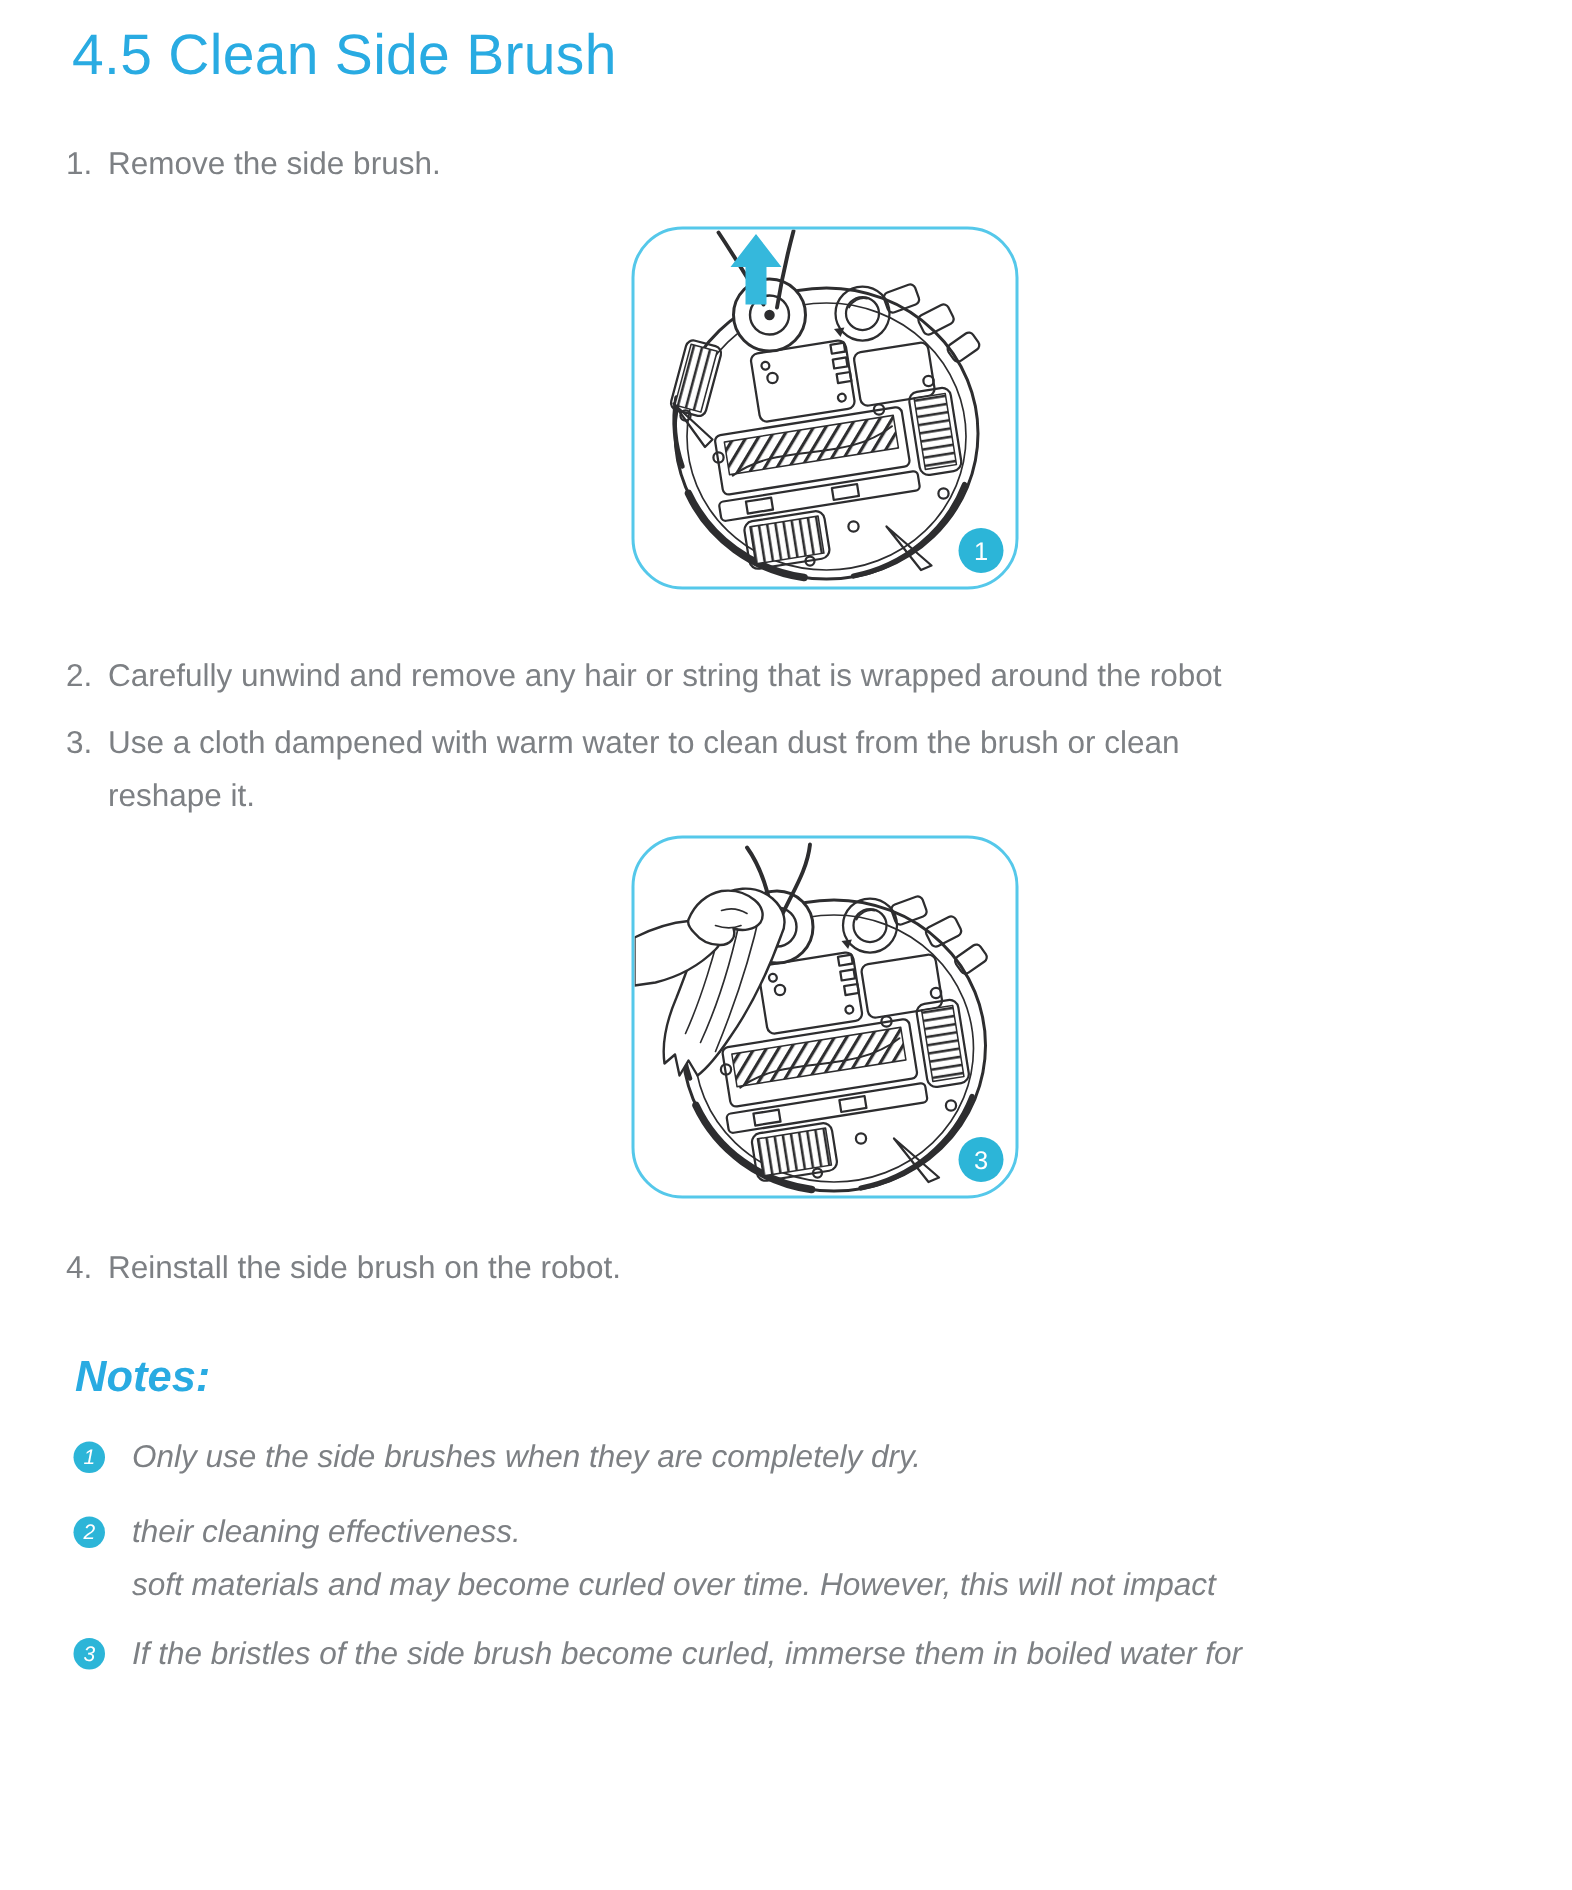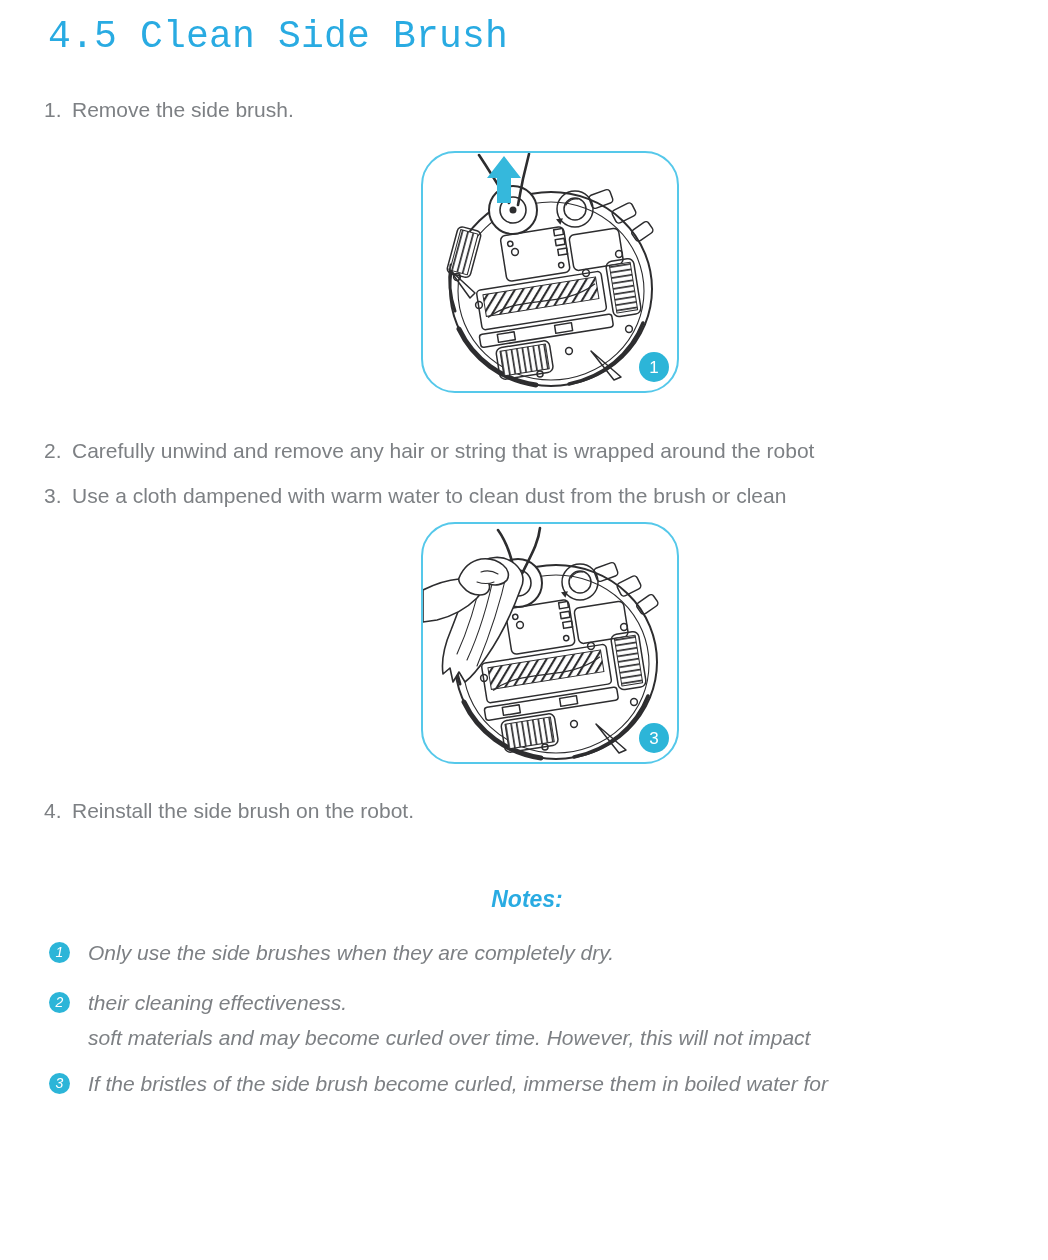--- a/index.html
+++ b/index.html
@@ -9,21 +9,20 @@
     color: #7d8084;
     overflow: hidden;
   }
   .page { position: relative; padding: 14px 44px 0 44px; box-sizing: border-box; }
 
   h1.section-title {
     margin: 0; padding: 0 0 0 4px;
     font-size: 38px; line-height: 46px;
     font-weight: normal; letter-spacing: 0.2px;
     color: #29ABE2;
-    font-family: Liberation Mono, monospace;
   }
 
   .step {
     position: relative; margin: 0; padding-left: 28px;
     font-size: 21px; line-height: 35px; color: #7d8084;
   }
   .step .num { position: absolute; left: 0; top: 0; }
   .step .line { display: block; }
   .step-1 { margin-top: 32px; }
   .step-2 { margin-top: 40px; }
@@ -37,25 +36,24 @@
   }
   .fig-1 { margin-top: 24px; }
   .fig-2 { margin-top: 9px; }
   .fig svg { display: block; width: 100%; height: 100%; }
   .fig text.badge-num {
     font-family: "Liberation Sans", sans-serif;
     font-size: 17px; fill: #ffffff; text-anchor: middle;
   }
 
   .notes-heading {
-    margin: 56px 0 0 6px;
-    font-size: 23px; line-height: 30px;
+    margin: 40px 0 0 6px;
+    font-size: 29px; line-height: 30px;
     font-style: italic; font-weight: bold;
     color: #29ABE2;
-    text-align: center;
   }
 
   .note {
     position: relative; margin: 0; padding-left: 44px;
     font-size: 21px; line-height: 35px;
     font-style: italic; color: #7d8084;
   }
   .note .line { display: block; }
   .note-1 { margin-top: 21px; }
   .note-2 { margin-top: 15px; }
@@ -164,20 +162,21 @@
   </figure>
 
   <p class="step step-2">
     <span class="num">2.</span>
     <span class="line">Carefully unwind and remove any hair or string that is wrapped around the robot</span>
   </p>
 
   <p class="step step-3">
     <span class="num">3.</span>
     <span class="line">Use a cloth dampened with warm water to clean dust from the brush or clean</span>
+    <span class="line">reshape it.</span>
   </p>
 
   <figure class="fig fig-2">
     <svg viewBox="0 0 254 238">
       <g transform="translate(5,2)">
         <use href="#robot-art"></use>
         <path d="M88,52 C84,34 80,18 70,4" stroke="#2d2d2f" stroke-width="2.6" fill="none" stroke-linecap="round"></path>
         <path d="M92,52 C100,34 110,20 112,2" stroke="#2d2d2f" stroke-width="2.6" fill="none" stroke-linecap="round"></path>
       </g>
       <g fill="#ffffff" stroke="#2d2d2f" stroke-width="1.6" stroke-linejoin="round" stroke-linecap="round">

